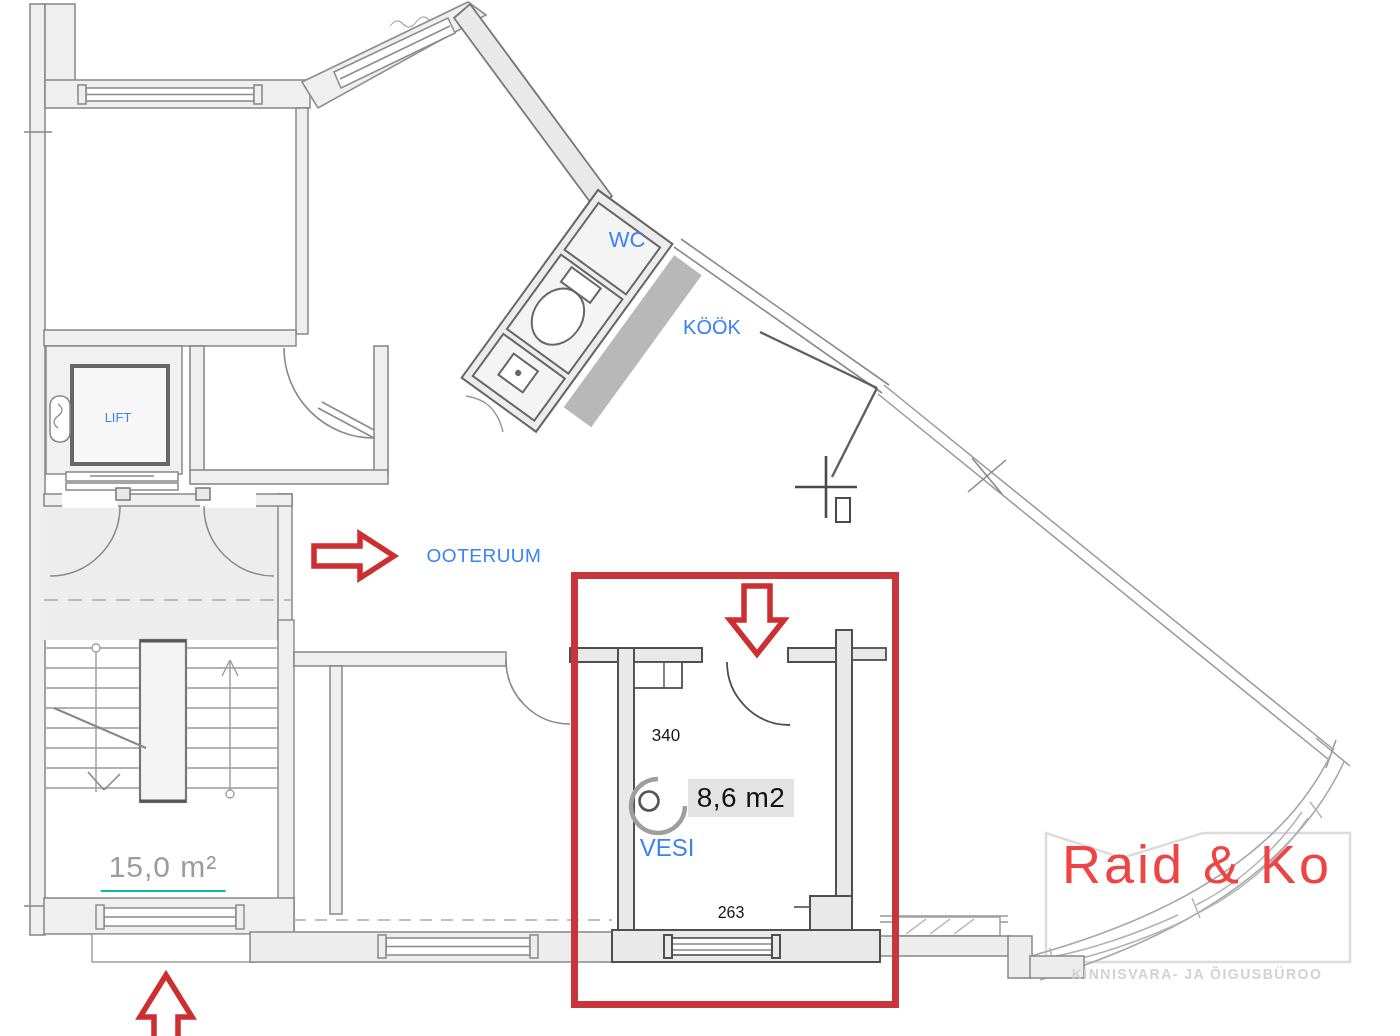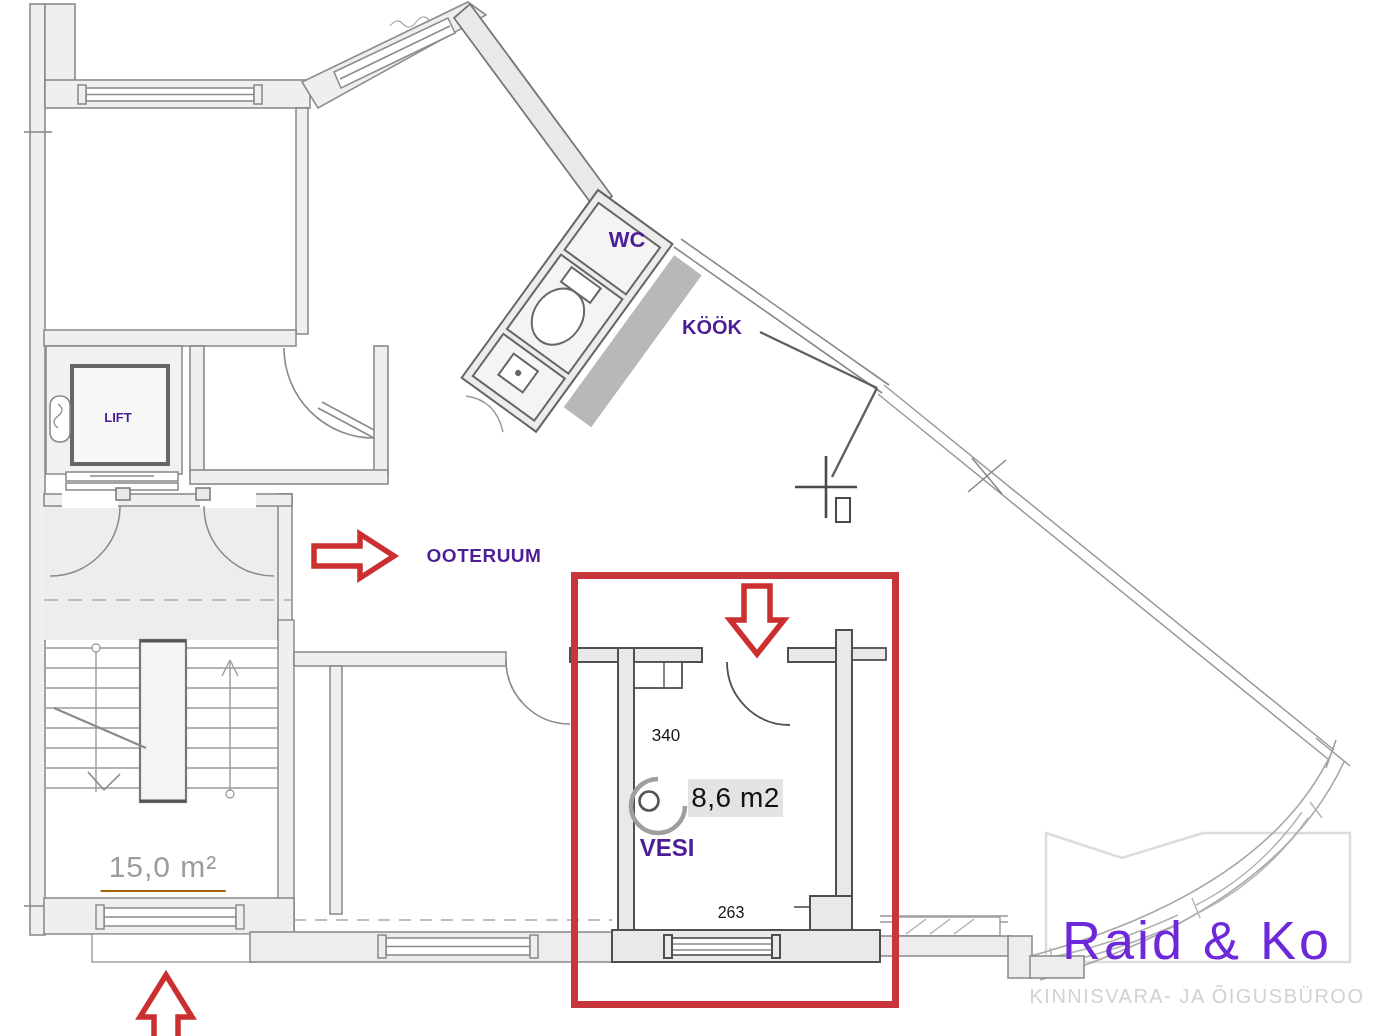--- a/index.html
+++ b/index.html
@@ -5,39 +5,39 @@
   html,body{margin:0;padding:0;background:#fff;}
   .stage{
     position:relative;width:1400px;height:1036px;background:#ffffff;overflow:hidden;
     font-family:"Liberation Sans",sans-serif;
   }
   .stage svg{position:absolute;left:0;top:0;}
   .lbl{
     position:absolute;transform:translate(-50%,-50%);
     white-space:nowrap;line-height:1;user-select:none;
   }
-  .lbl.red{color:#4c1d95;font-weight:bold;}
+  .lbl.red{color:#3b82f6;font-weight:normal;}
   .lbl.dim{color:#151515;font-weight:normal;}
   .area-box{
-    position:absolute;left:688px;top:779px;width:95px;height:38px;
+    position:absolute;left:688px;top:779px;width:106px;height:38px;
     background:#e3e3e3;display:flex;align-items:center;justify-content:center;
     font-size:28px;color:#111;letter-spacing:0.5px;
   }
   .area-stairs{
     position:absolute;left:163px;top:871px;transform:translate(-50%,-50%);
     font-size:30px;color:#9c9c9c;letter-spacing:1px;
-    border-bottom:2px solid #a16207;padding:0 8px 6px 8px;white-space:nowrap;
+    border-bottom:2px solid #14b8a6;padding:0 8px 6px 8px;white-space:nowrap;
   }
   .wm-brand{
-    position:absolute;left:1197px;top:940px;transform:translate(-50%,-50%);
-    font-size:54px;color:#6d28d9;letter-spacing:3px;white-space:nowrap;
+    position:absolute;left:1197px;top:864px;transform:translate(-50%,-50%);
+    font-size:54px;color:#ef4444;letter-spacing:3px;white-space:nowrap;
   }
   .wm-tag{
-    position:absolute;left:1197px;top:996px;transform:translate(-50%,-50%);
-    font-size:20px;font-weight:normal;color:#d2d2d2;letter-spacing:1.5px;white-space:nowrap;
+    position:absolute;left:1197px;top:974px;transform:translate(-50%,-50%);
+    font-size:14px;font-weight:bold;color:#d2d2d2;letter-spacing:1.5px;white-space:nowrap;
   }
 </style>
 </head>
 <body>
 
 <div class="stage">
 
 <svg width="1400" height="1036" viewBox="0 0 1400 1036">
 
   <g stroke="#dcdcdc" stroke-width="2.5" fill="none">

